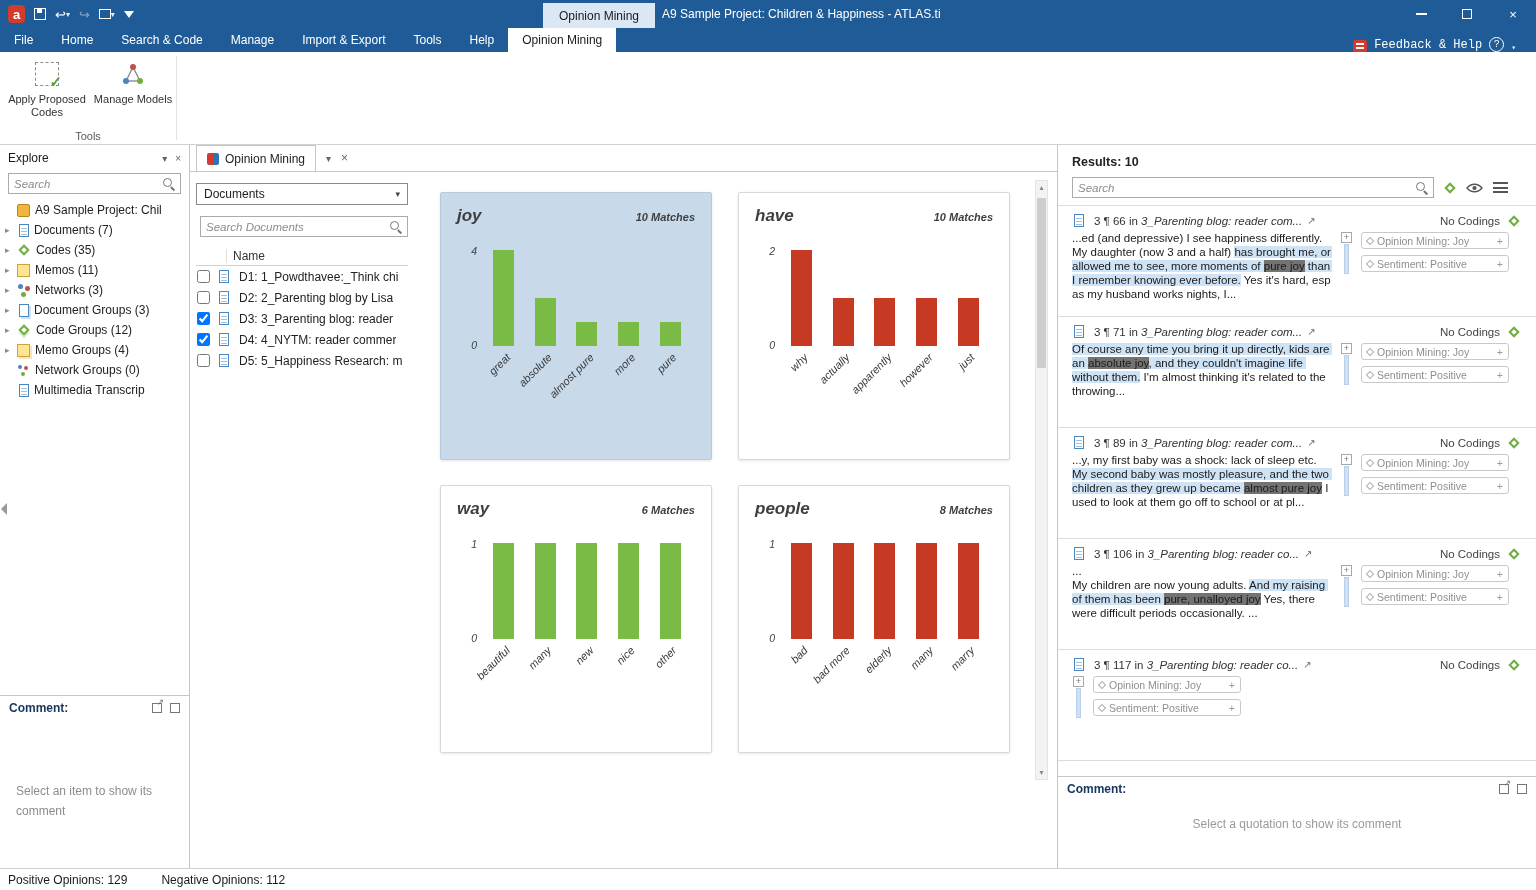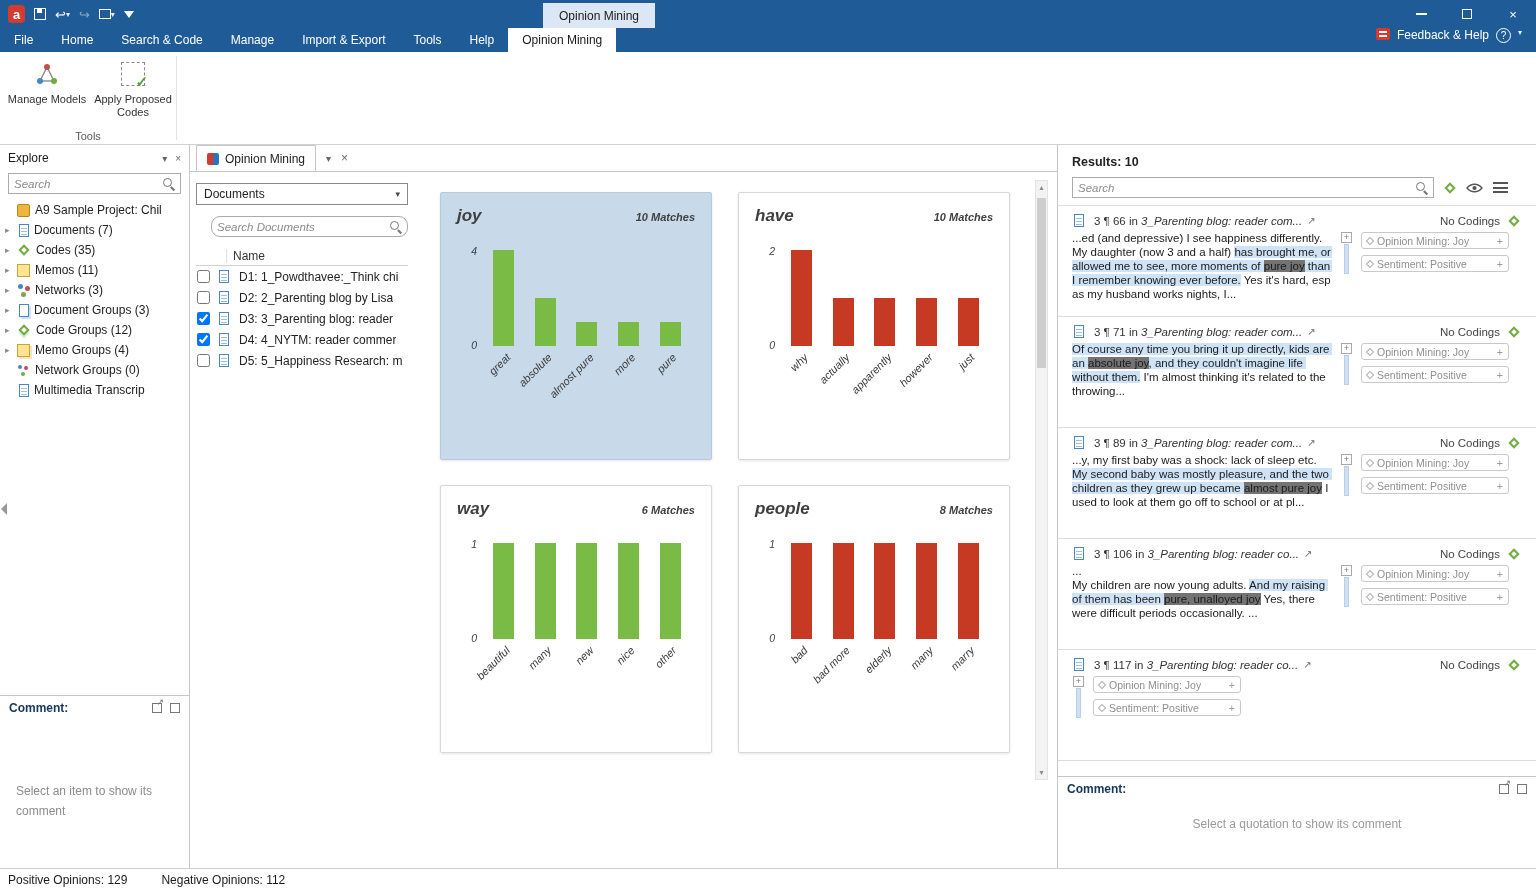--- a/index.html
+++ b/index.html
@@ -23,21 +23,21 @@
   .win-controls{position:absolute;right:0;top:0;height:28px;display:flex;}
   .wc{width:46px;height:28px;display:flex;align-items:center;justify-content:center;color:#fff;}
   .wc .bar{width:11px;height:1.5px;background:#fff;}
   .wc .box{width:10px;height:10px;border:1.5px solid #fff;}
   .wc.close{font-size:13px;}
 
   
   .menubar{position:absolute;left:0;top:28px;right:0;height:24px;background:#1f5b96;display:flex;align-items:stretch;color:#fff;}
   .menu-item{display:flex;align-items:center;padding:0 14px;font-size:12px;cursor:default;}
   .menu-item.active{background:#fff;color:#1a1a1a;}
-  .menu-right{margin-left:auto;display:flex;align-items:flex-start;gap:7px;padding-right:14px;}
+  .menu-right{margin-left:auto;display:flex;align-items:flex-end;gap:7px;padding-right:20px;font-family:Liberation Mono, monospace;}
   .fb-ic{width:14px;height:12px;background:#d23b2e;border-radius:2px;position:relative;}
   .fb-ic::after{content:'';position:absolute;left:3px;top:3px;width:8px;height:2px;background:#fff;box-shadow:0 4px 0 #fff;}
   .help-ic{width:15px;height:15px;border:1px solid #fff;border-radius:50%;font-size:10px;display:flex;align-items:center;justify-content:center;}
 
   
   .ribbon{position:absolute;left:0;top:52px;right:0;height:93px;background:#fff;border-bottom:1px solid #d2d2d2;}
   .rgroup{position:absolute;left:6px;top:3px;bottom:18px;display:flex;gap:4px;}
   .rbtn{width:82px;display:flex;flex-direction:column;align-items:center;padding-top:5px;gap:5px;cursor:default;}
   .rbtn-icon{width:28px;height:28px;display:flex;align-items:center;justify-content:center;}
   .icon-apply{width:24px;height:24px;border:1.5px dashed #8a8a8a;position:relative;}
@@ -93,21 +93,21 @@
   .tabstrip{height:27px;border-bottom:1px solid #c6c6c6;display:flex;align-items:stretch;}
   .dtab{margin-left:6px;display:flex;align-items:center;gap:6px;padding:0 10px;border:1px solid #c6c6c6;border-bottom:none;background:#fff;}
   .om-ic{width:12px;height:12px;border-radius:2px;background:linear-gradient(90deg,#d23b2e 0 50%,#2e74b5 50% 100%);}
   .tabstrip .extra{display:flex;align-items:center;gap:10px;padding-left:10px;color:#666;font-size:10px;}
   .main-body{position:relative;height:calc(100% - 27px);}
 
   .doclist{position:absolute;left:6px;top:11px;width:212px;}
   .dropdown{height:22px;border:1px solid #8a8a8a;display:flex;align-items:center;padding:0 7px;background:#fff;}
   .dropdown .val{flex:1;}
   .dd-arrow{font-size:9px;color:#444;}
-  .doclist .searchbox{margin:11px 0 0 15px;border-radius:9px;}
+  .doclist .searchbox{margin:11px 0 0 4px;}
   .listhead{margin-top:9px;height:20px;border-bottom:1px solid #d0d0d0;display:flex;align-items:center;}
   .listhead span{margin-left:30px;border-left:1px solid #e0e0e0;padding-left:6px;color:#333;}
   .doc-row{height:21px;display:flex;align-items:center;gap:5px;padding-left:1px;white-space:nowrap;}
   .doc-check{width:13px;height:13px;flex:none;margin:0 2px 0 0;}
   .doc-label{overflow:hidden;text-overflow:ellipsis;}
 
   
   .charts-grid{position:absolute;left:250px;top:20px;display:grid;grid-template-columns:272px 272px;gap:25px 26px;font-style:italic;}
   .chart-card{width:272px;height:268px;background:#fff;border:1px solid #d8d8d8;border-radius:2px;box-shadow:0 1px 3px rgba(0,0,0,.10);padding:13px 16px 0 16px;position:relative;}
   .chart-card.selected{background:#c8d9ea;border-color:#b6cadd;}
@@ -182,20 +182,21 @@
     <span class="qi dim">↪</span>
     <span class="qi">
         <span class="win-ic"></span>
         <span class="chev">▾</span>
       </span>
     <span class="qi">
         <span class="funnel"></span>
       </span>
   </div>
   <div class="context-tab">Opinion Mining</div>
+  <div class="win-title">A9 Sample Project: Children &amp; Happiness - ATLAS.ti</div>
   <div class="win-controls">
     <div class="wc">
         <span class="bar"></span>
       </div>
     <div class="wc">
         <span class="box"></span>
       </div>
     <div class="wc close">×</div>
   </div>
 </div>
@@ -216,36 +217,36 @@
     <span>Feedback &amp; Help</span>
     <span class="help-ic">?</span>
     <span class="chev">▾</span>
   </div>
 </div>
 
 <div class="ribbon">
   <div class="rgroup">
       <div class="rbtn">
         <div class="rbtn-icon">
+          <span class="icon-apply"></span>
+        </div>
+        <div class="rbtn-label">Apply Proposed Codes</div>
+      </div>
+      <div class="rbtn">
+        <div class="rbtn-icon">
           <svg width="26" height="26" viewBox="0 0 26 26">
             <line x1="13" y1="6" x2="6" y2="20" stroke="#8a8a8a" stroke-width="1.4"></line>
             <line x1="13" y1="6" x2="20" y2="20" stroke="#8a8a8a" stroke-width="1.4"></line>
             <line x1="6" y1="20" x2="20" y2="20" stroke="#8a8a8a" stroke-width="1.4"></line>
             <circle cx="13" cy="6" r="3" fill="#c0504d"></circle>
             <circle cx="6" cy="20" r="3" fill="#4a86c0"></circle>
             <circle cx="20" cy="20" r="3" fill="#6fae3e"></circle>
           </svg>
         </div>
         <div class="rbtn-label">Manage Models</div>
-      </div>
-      <div class="rbtn">
-        <div class="rbtn-icon">
-          <span class="icon-apply"></span>
-        </div>
-        <div class="rbtn-label">Apply Proposed Codes</div>
       </div>
     </div>
   <div class="rgroup-label">Tools</div>
   <div class="rsep"></div>
 </div>
 
 <div class="workspace">
 
   <div class="explore">
     <div class="panel-head">

